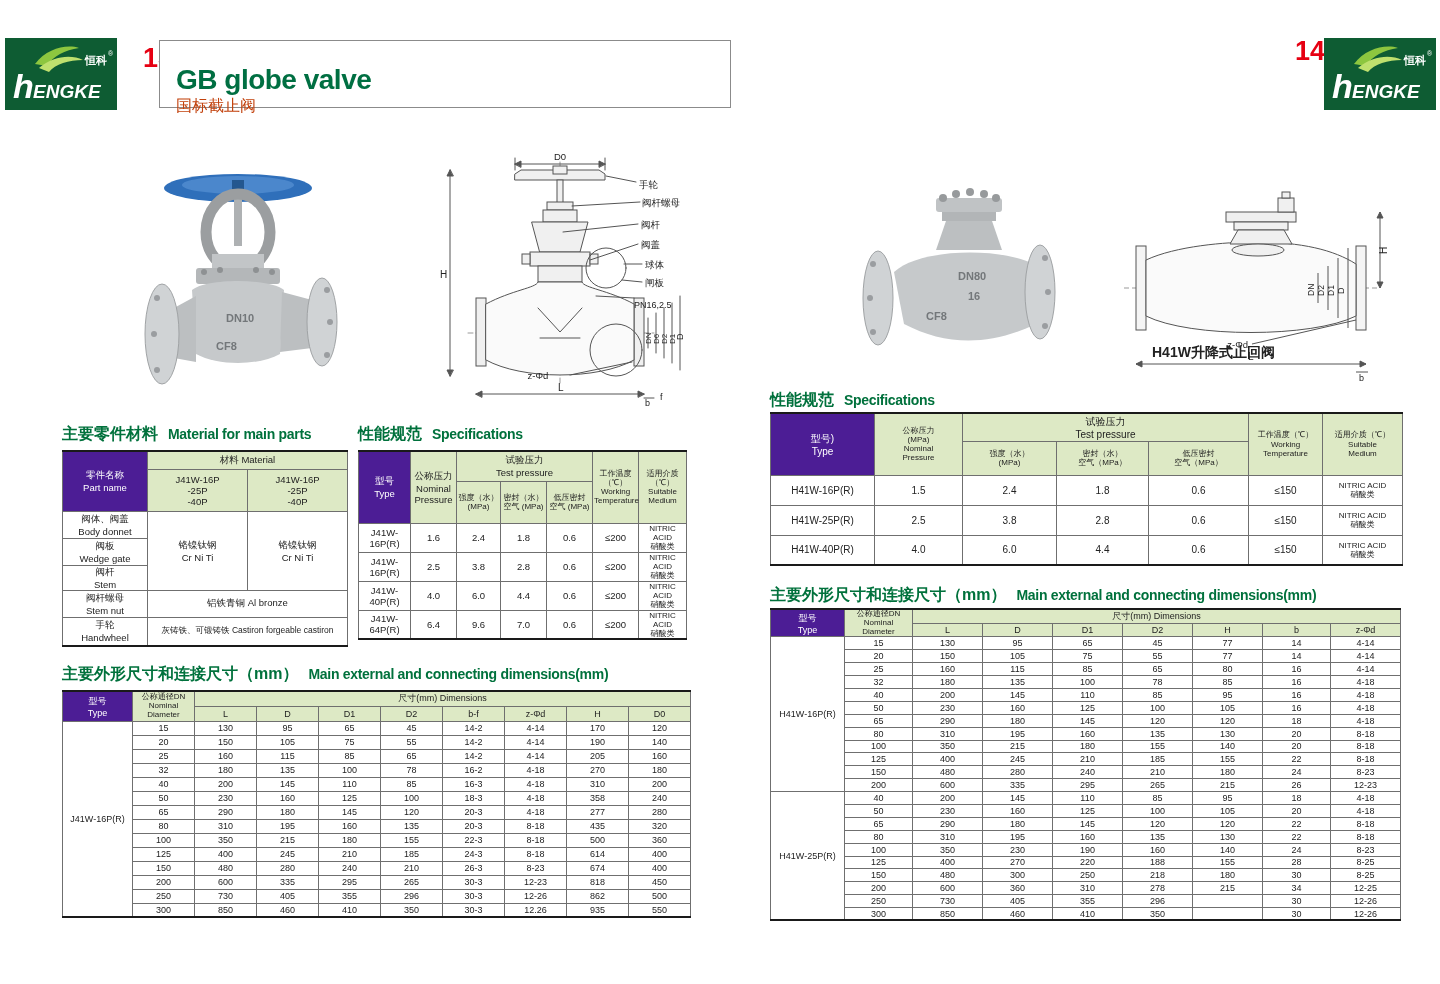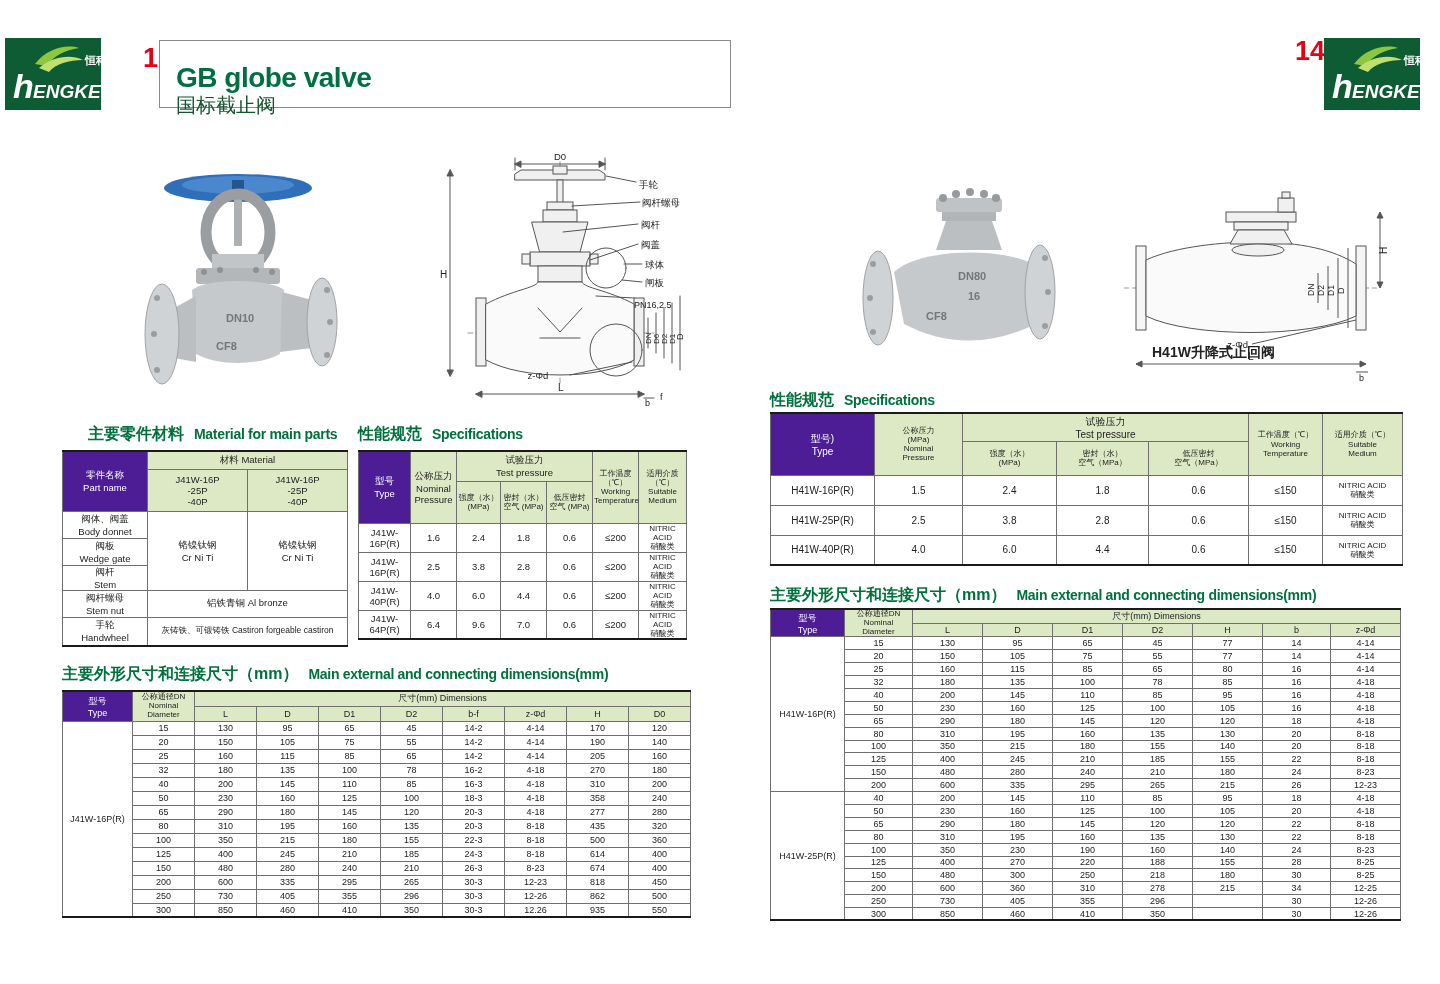--- a/index.html
+++ b/index.html
@@ -1,26 +1,26 @@
 <!DOCTYPE html>
 <html><head>
 <meta charset="utf-8">
 <style>
   html,body{margin:0;padding:0;background:#fff;}
   .page{position:relative;width:1440px;height:984px;background:#ffffff;
         font-family:"Liberation Sans",sans-serif;overflow:hidden;color:#222;}
   .abs{position:absolute;}
 
   
-  .logo{width:96px;height:72px;background:#0e5c33;}
+  .logo{width:112px;height:72px;background:#0e5c33;}
   .pagenum{font-size:27px;font-weight:bold;color:#e60012;line-height:1;}
   .title-box{height:66px;border:1px solid #8b8b8b;background:#fff;
              display:flex;flex-direction:column;justify-content:center;}
   .t-en{font-size:28px;font-weight:bold;color:#006f42;line-height:1.08;letter-spacing:-0.5px;margin-top:32px;}
-  .t-zh{font-size:20px;color:#14532d;line-height:1.2;}
+  .t-zh{font-size:16px;color:#c2410c;line-height:1.2;}
 
   
   .sec-title{white-space:nowrap;}
   .sec-zh{font-size:16px;font-weight:bold;color:#00713c;margin-right:10px;}
   .sec-en{font-size:14px;font-weight:bold;color:#00713c;letter-spacing:-0.3px;}
 
   
   table{border-collapse:collapse;table-layout:fixed;background:#fff;}
   td{border:1px solid #6f6f6f;text-align:center;vertical-align:middle;padding:0 1px;}
   table{border-top:2px solid #1a1a1a;border-bottom:2px solid #1a1a1a;}
@@ -235,21 +235,21 @@
         <text transform="rotate(-90 228 108)" x="228" y="108" font-size="8.5">D1</text>
         <text transform="rotate(-90 238 106)" x="238" y="106" font-size="9">D</text>
         <text x="142" y="160" text-anchor="end">z-Φd</text>
         <text x="142" y="172" font-size="10">L</text>
         <text x="253" y="193" font-size="9">b</text>
       </g>
     </svg>
   </div>
   <div class="abs cap" style="left:1152px;top:344px;">H41W升降式止回阀</div>
 
-  <div class="abs sec-title" style="left:62px;top:424px;margin-left:26px;">
+  <div class="abs sec-title" style="left:62px;top:424px;">
     <span class="sec-zh">主要零件材料</span><span class="sec-en">Material for main parts</span>
   </div>
   <table id="material-table" class="abs" style="left:62px;top:450px;width:285px;">
     <colgroup>
         <col style="width:85px">
         <col style="width:100px">
         <col style="width:100px">
       </colgroup>
     <tbody>
         <tr style="height:18px;">

